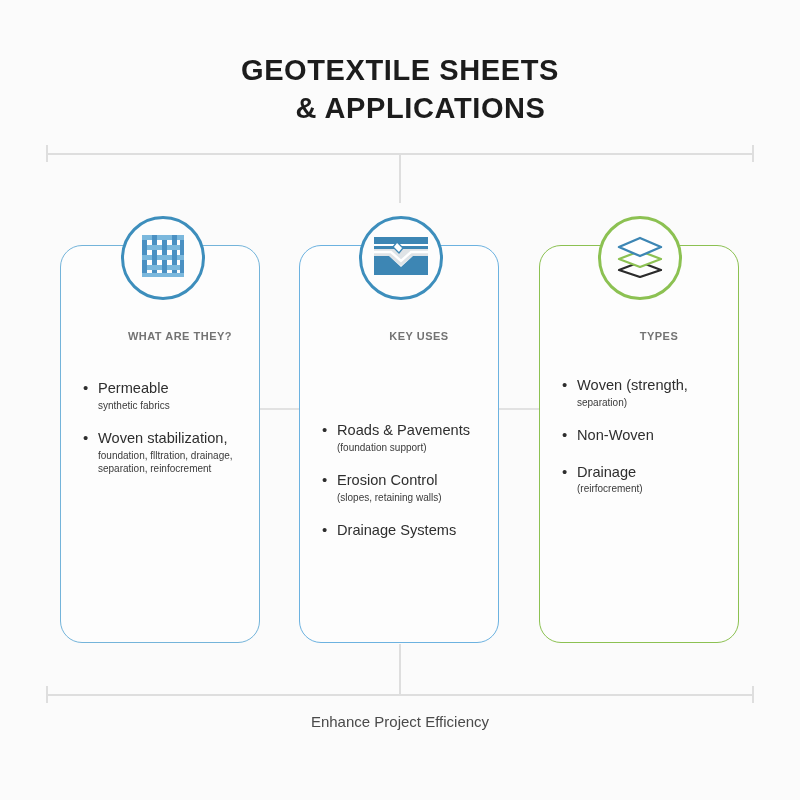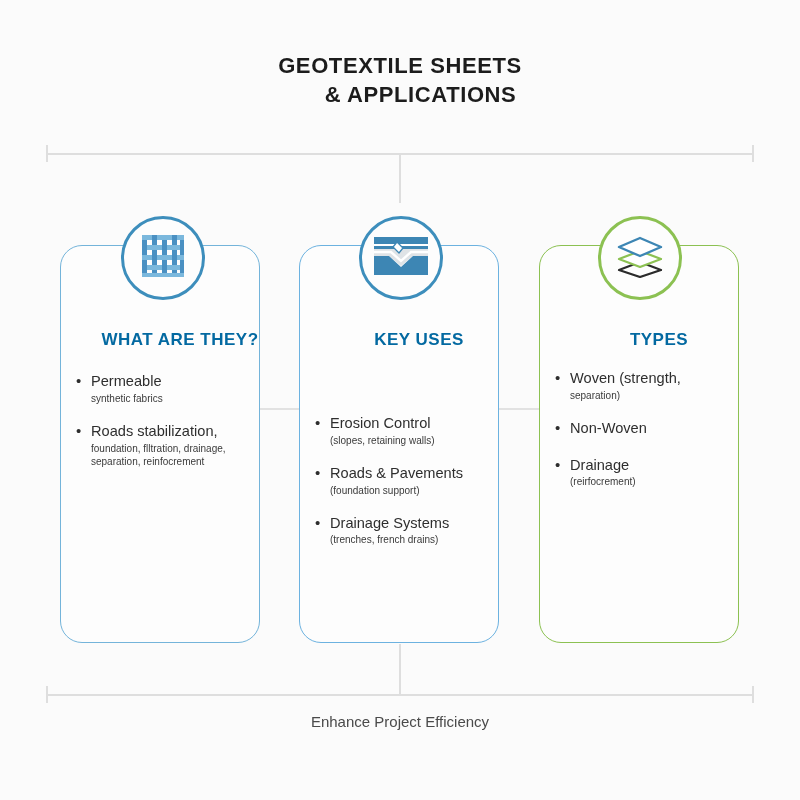--- a/index.html
+++ b/index.html
@@ -10,21 +10,21 @@
     color:#2b2b2b;
     overflow:hidden;
     position:relative;
   }
   .stage{position:absolute;inset:0;}
 
   
   .title{
     position:absolute;left:0;right:0;top:52px;
     text-align:center;
-    font-size:22px;
+    font-size:29px;
     font-weight:bold;
     letter-spacing:.6px;
     line-height:1.30;
     color:#1c1c1c;
   }
   .title .l2{display:block;padding-left:41px;}
 
   
   .rule{
     position:absolute;
@@ -76,36 +76,36 @@
   }
   .circle.i1{left:121px;border:3.4px solid #3d8ebc;}
   .circle.i2{left:359px;border:3.4px solid #3d8ebc;}
   .circle.i3{left:598px;border:3.4px solid #8cc152;}
 
   
   .card-head{
     position:absolute;
     width:240px;
     text-align:center;
-    font-size:17px;
+    font-size:11px;
     font-weight:bold;
     letter-spacing:.5px;
-    color:#0369a1;
+    color:#737373;
     top:330px;
   }
   .card-head.h1{left:60px;}
   .card-head.h2{left:299px;}
   .card-head.h3{left:539px;}
 
   
   .blist{
     position:absolute;
     width:178px;
     list-style:none;
-    margin:4px;padding:0;
+    margin:11px;padding:0;
   }
   .blist.b1{left:72px;top:368px;}
   .blist.b2{left:311px;top:410px;}
   .blist.b3{left:551px;top:365px;}
 
   .blist li{
     position:relative;
     padding-left:15px;
     margin-bottom:17px;
     font-size:14.6px;
@@ -215,37 +215,36 @@
   <div class="card-head h1">WHAT ARE THEY?</div>
   <div class="card-head h2">KEY USES</div>
   <div class="card-head h3">TYPES</div>
 
   <ul class="blist b1">
     <li>
       <span>Permeable</span>
       <span class="sub">synthetic fabrics</span>
     </li>
     <li>
-      <span>Roads stabilization,</span>
+      <span>Woven stabilization,</span>
       <span class="sub">foundation, flltration, drainage, separation, reinfocrement</span>
     </li>
   </ul>
 
   <ul class="blist b2">
+    <li>
+      <span>Roads &amp; Pavements</span>
+      <span class="sub">(foundation support)</span>
+    </li>
     <li>
       <span>Erosion Control</span>
       <span class="sub">(slopes, retaining walls)</span>
     </li>
     <li>
-      <span>Roads &amp; Pavements</span>
-      <span class="sub">(foundation support)</span>
-    </li>
-    <li>
       <span>Drainage Systems</span>
-      <span class="sub">(trenches, french drains)</span>
     </li>
   </ul>
 
   <ul class="blist b3">
     <li>
       <span>Woven (strength,</span>
       <span class="sub">separation)</span>
     </li>
     <li>
       <span>Non-Woven</span>

